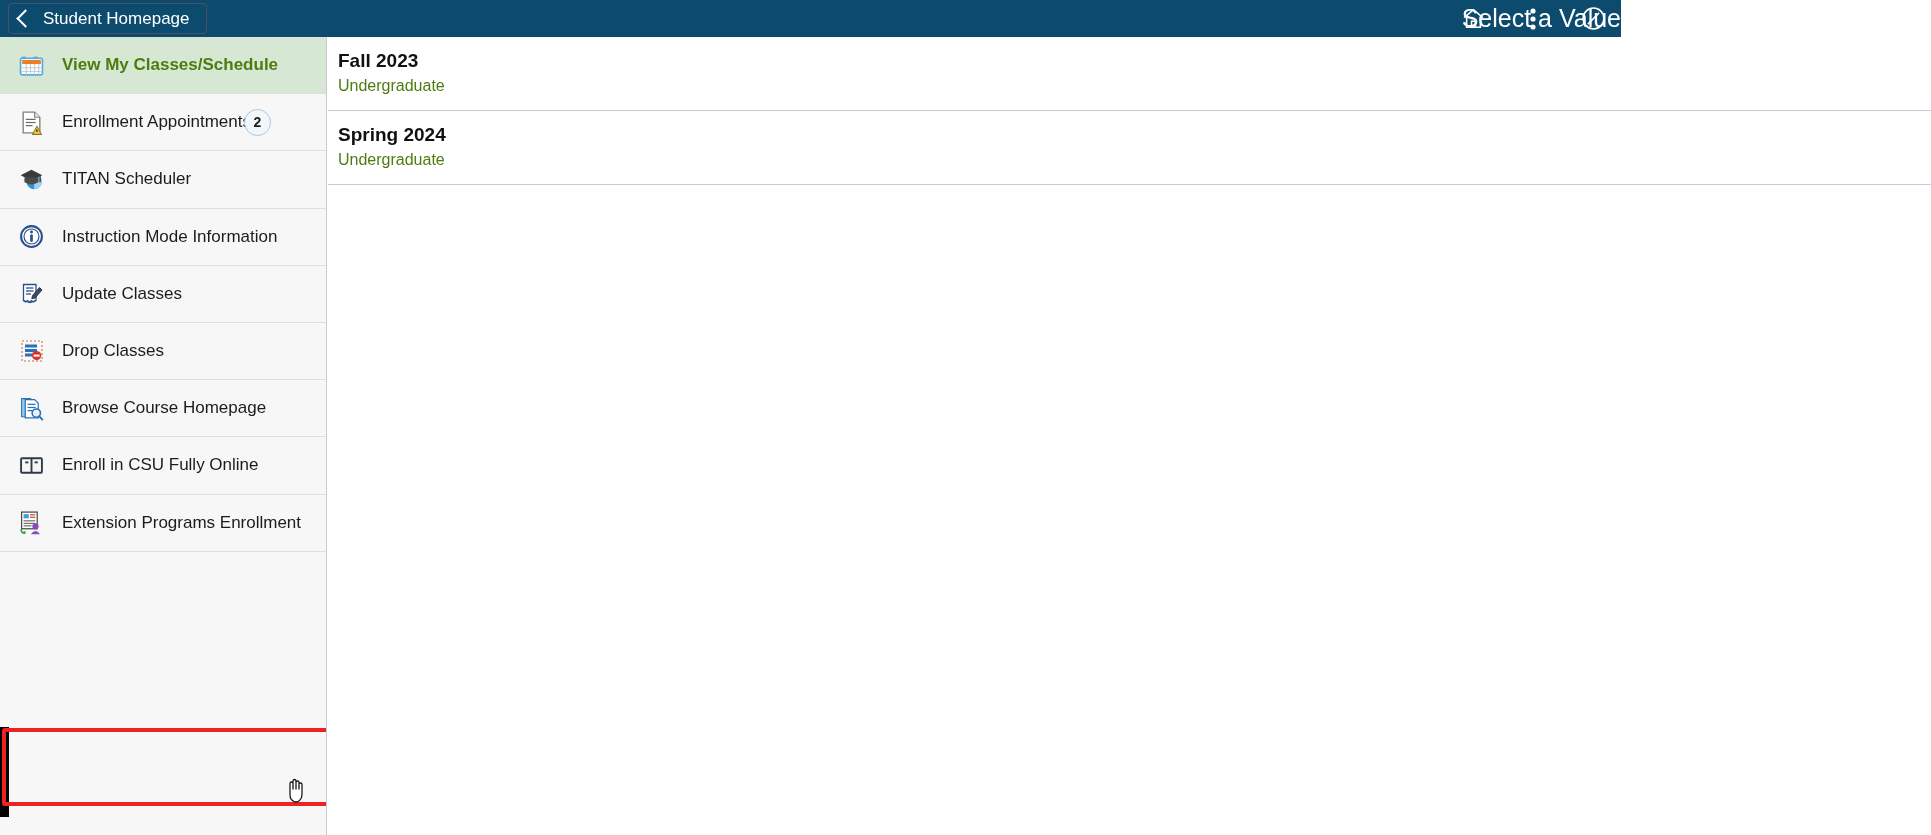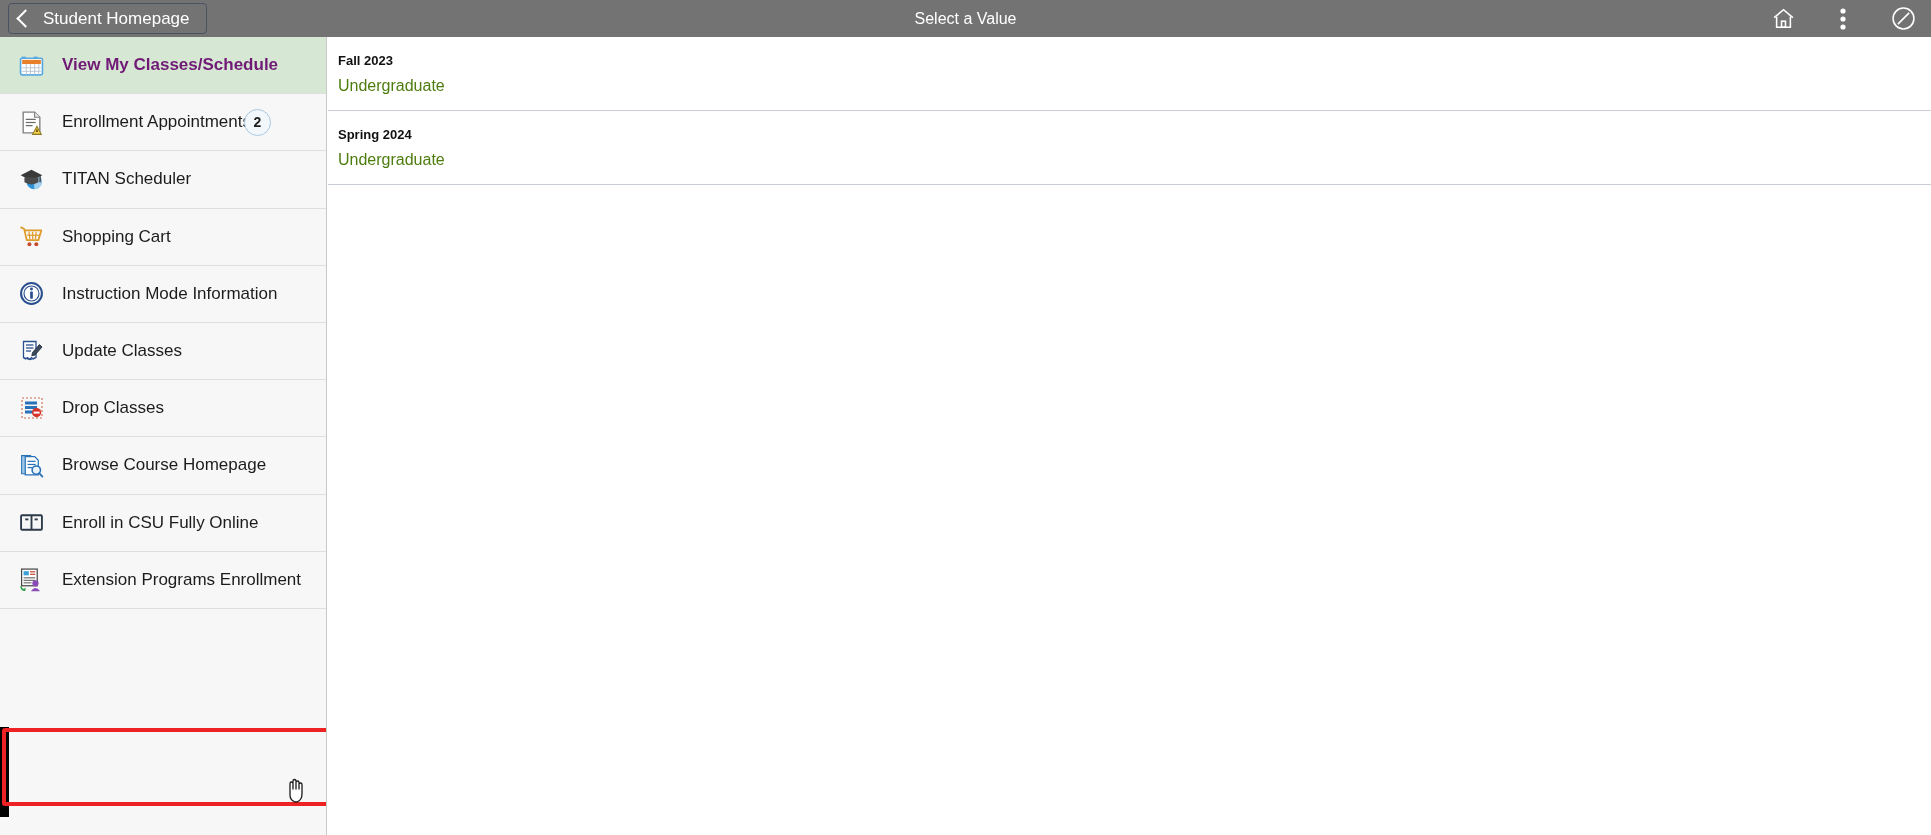--- a/index.html
+++ b/index.html
@@ -6,22 +6,22 @@
   html, body {
     width: 1931px; height: 835px;
     font-family: "Liberation Sans", sans-serif;
     background: #ffffff;
     overflow: hidden;
   }
 
   
   .header {
     position: absolute; top: 0; left: 0;
-    width: 1931px; height: 37px;
-    background: #737373;
+    width: 1621px; height: 37px;
+    background: #0c4a6e;
     display: flex; align-items: center;
   }
   .back-btn {
     margin-left: 8px;
     height: 31px;
     border: 1px solid #4a5262;
     border-radius: 4px;
     display: flex; align-items: center;
     padding: 0 16px 0 10px;
     cursor: pointer;
@@ -36,23 +36,23 @@
     flex: none;
   }
   .back-label {
     color: #ffffff;
     font-size: 17px;
     white-space: nowrap;
   }
   .header-title {
     position: absolute;
     left: 0; right: 0;
-    text-align: center;
+    text-align: right;
     color: #ffffff;
-    font-size: 16px;
+    font-size: 25px;
     pointer-events: none;
   }
   .header-icons {
     position: absolute; right: 14px; top: 0;
     height: 37px;
     display: flex; align-items: center; gap: 32px;
   }
   .hicon { cursor: pointer; display: flex; align-items: center; justify-content: center; width: 28px; height: 28px;}
 
   
@@ -88,21 +88,21 @@
     width: 27px; height: 27px;
     margin-right: 17px;
     flex: none;
     display: flex; align-items: center; justify-content: center;
   }
   .nav-label {
     font-size: 17px;
     color: #1c1c1c;
     white-space: nowrap;
   }
-  .nav-item.selected .nav-label { font-weight: bold; color: #701a75; }
+  .nav-item.selected .nav-label { font-weight: bold; color: #4d7c0f; }
   .badge {
     position: absolute; right: 55px;
     width: 27px; height: 27px;
     border-radius: 50%;
     border: 1px solid #a9c7e0;
     background: #f2f7fb;
     display: flex; align-items: center; justify-content: center;
     font-size: 14px; font-weight: bold; color: #1c1c1c;
   }
 
@@ -132,21 +132,21 @@
     width: 1603px; height: 798px;
     background: #ffffff;
   }
   .value-row {
     padding: 11px 0 12px 10px;
     border-bottom: 1px solid #c9ced6;
     cursor: pointer;
     background: #ffffff;
   }
   .value-title {
-    font-size: 13px; font-weight: bold; color: #111111;
+    font-size: 19px; font-weight: bold; color: #111111;
     line-height: 25px;
   }
   .value-sub {
     font-size: 16px; color: #4d7c0f;
     line-height: 25px;
   }
 </style>
 </head>
 <body>
 
@@ -230,36 +230,20 @@
           <path d="M14 7.5 A7 7 0 0 1 14 21.5 Z" fill="#9fd2f0"></path>
           <path d="M1.5 8.5 L11.5 3.5 L21.5 8.5 L11.5 13.5 Z" fill="#3a3a3a"></path>
           <path d="M19.5 9.5 V15" stroke="#3a3a3a" stroke-width="1.3"></path>
           <path d="M5 10.5 V15 Q11.5 19 18 15 V10.5" fill="#4a4a4a"></path>
         </svg>
       </span>
       <span class="nav-label">TITAN Scheduler</span>
     </div>
 
 
-    <div class="nav-item">
-      <span class="nav-icon">
-        <svg width="25" height="25" viewBox="0 0 24 24">
-          <path d="M1.5 3 L5 4.8 L7.4 15.5 H18.6 L21.4 6.2 L5.6 6.2" fill="none" stroke="#e09a2a" stroke-width="1.7" stroke-linejoin="round"></path>
-          <g stroke="#e09a2a" stroke-width="1.2">
-            <line x1="9.6" y1="7.4" x2="10.4" y2="14.4"></line>
-              <line x1="13" y1="7.4" x2="13.2" y2="14.4"></line>
-            <line x1="16.4" y1="7.4" x2="15.8" y2="14.4"></line>
-              <line x1="7.9" y1="10.8" x2="20" y2="10.8"></line>
-          </g>
-          <circle cx="10" cy="19.5" r="1.9" fill="#c94a2a"></circle>
-          <circle cx="16.6" cy="19.5" r="1.9" fill="#c94a2a"></circle>
-        </svg>
-      </span>
-      <span class="nav-label">Shopping Cart</span>
-    </div>
 
 
     <div class="nav-item">
       <span class="nav-icon">
         <svg width="25" height="25" viewBox="0 0 24 24">
           <circle cx="12" cy="12" r="10" fill="#ffffff" stroke="#2a4f8f" stroke-width="2"></circle>
           <circle cx="12" cy="12" r="7.2" fill="none" stroke="#2a4f8f" stroke-width="1.1"></circle>
           <circle cx="12" cy="7.6" r="1.4" fill="#2a4f8f"></circle>
           <rect x="10.7" y="10" width="2.6" height="7" rx="0.6" fill="#2a4f8f"></rect>
         </svg>

